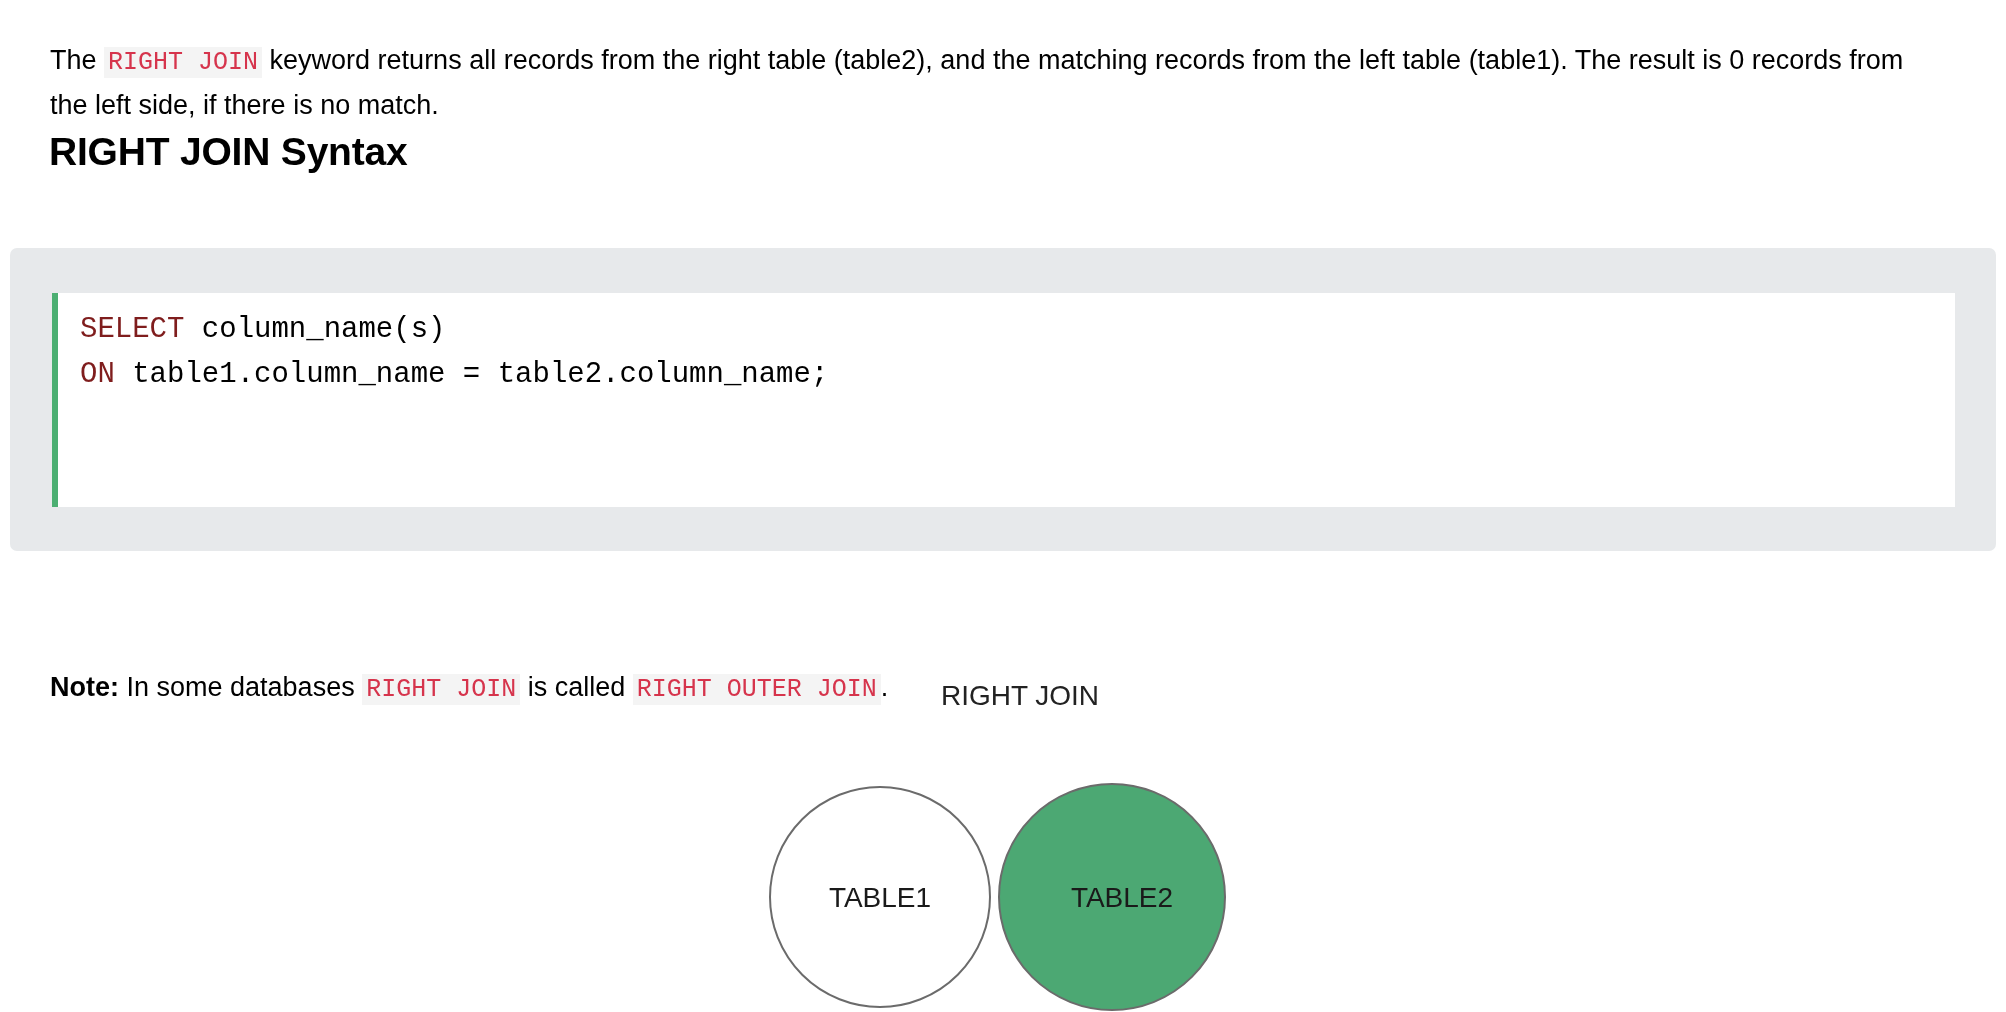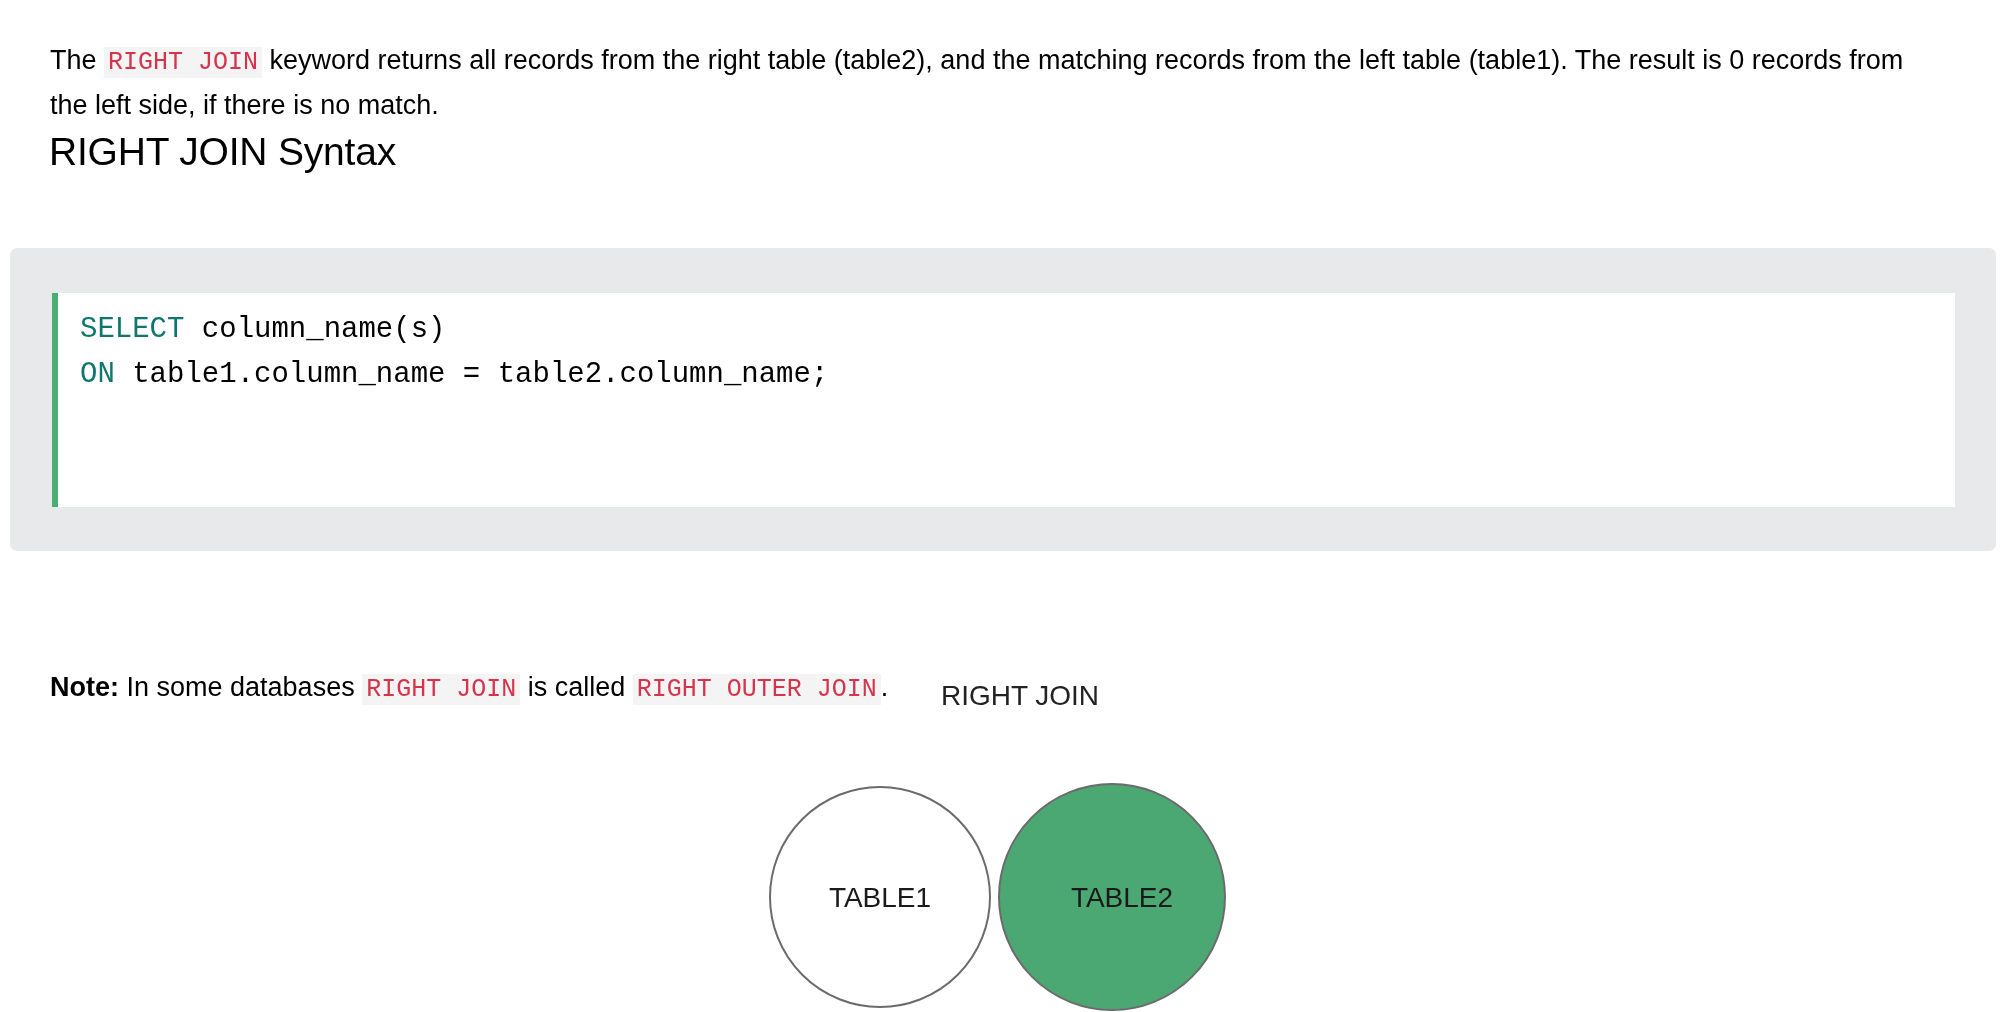--- a/index.html
+++ b/index.html
@@ -37,21 +37,21 @@
     white-space: pre;
   }
 
   
   h2.sec-title {
     position: absolute;
     left: 49px;
     top: 130px;
     margin: 0;
     font-size: 39px;
-    font-weight: 400;
+    font-weight: 700;
     letter-spacing: -0.2px;
     color: #000000;
     font-family: "Liberation Sans", sans-serif;
   }
 
   
   .code-wrap {
     position: absolute;
     left: 10px;
     top: 248px;
@@ -72,21 +72,21 @@
     box-sizing: border-box;
     padding: 14px 0 0 22px;
   }
   .code-line {
     font-family: "Liberation Mono", "DejaVu Sans Mono", monospace;
     font-size: 29px;
     line-height: 45px;
     white-space: pre;
     color: #000000;
   }
-  .kw { color: #0f766e; }
+  .kw { color: #7f1d1d; }
   .idt { color: #000000; }
   .pn { color: #000000; }
 
   
   .note {
     position: absolute;
     left: 50px;
     top: 634px;
     font-size: 27px;
     line-height: 52px;

